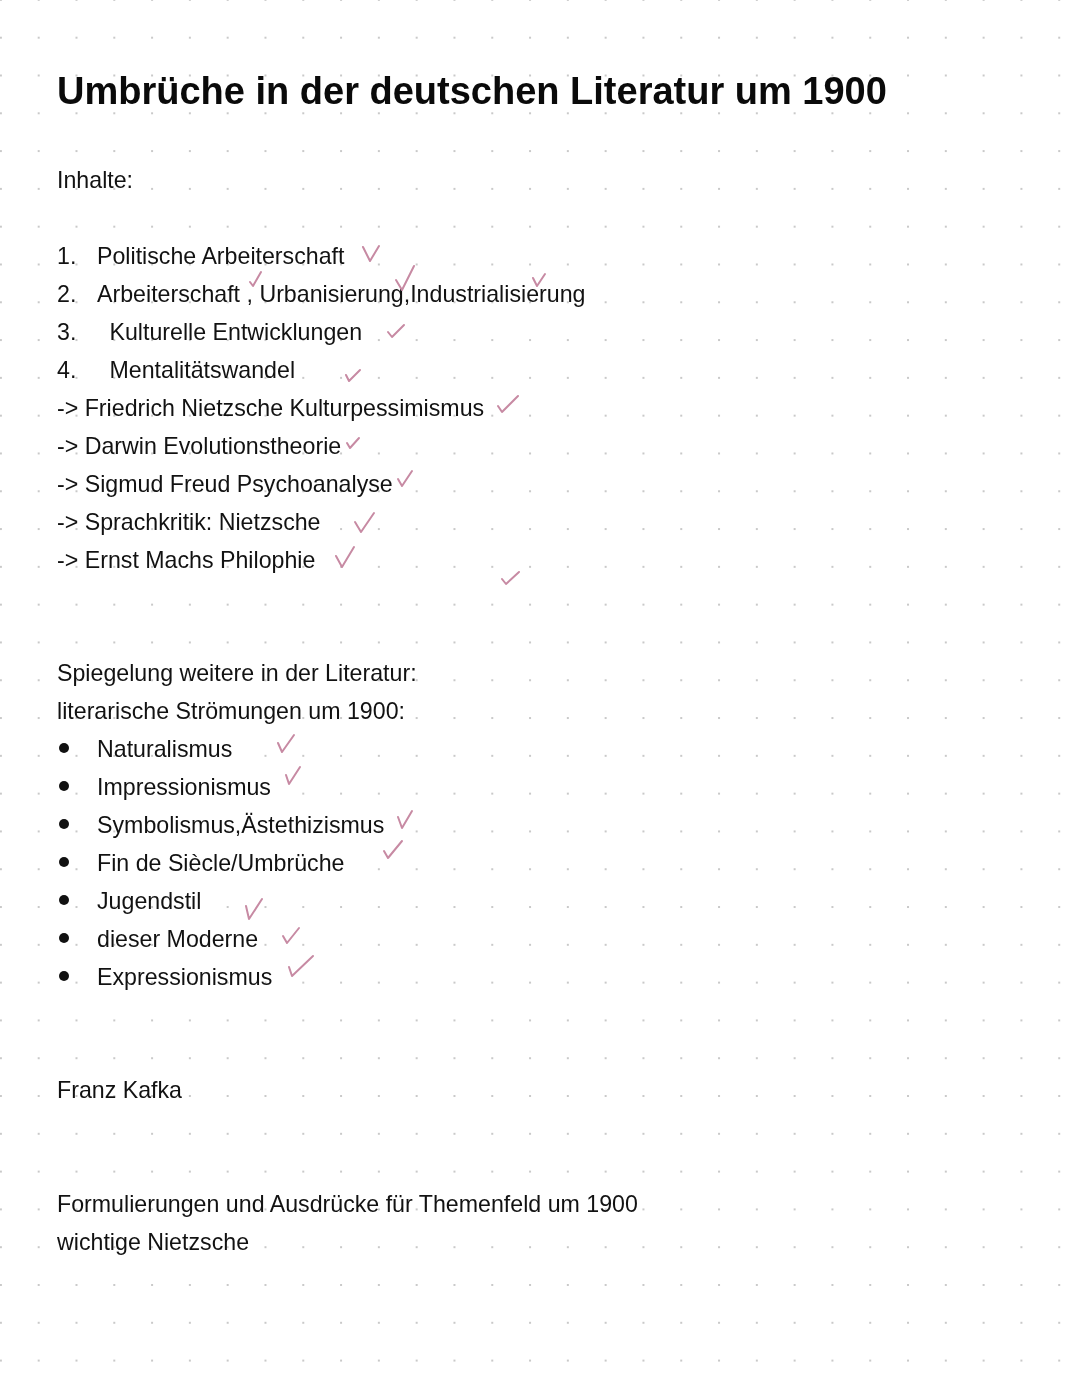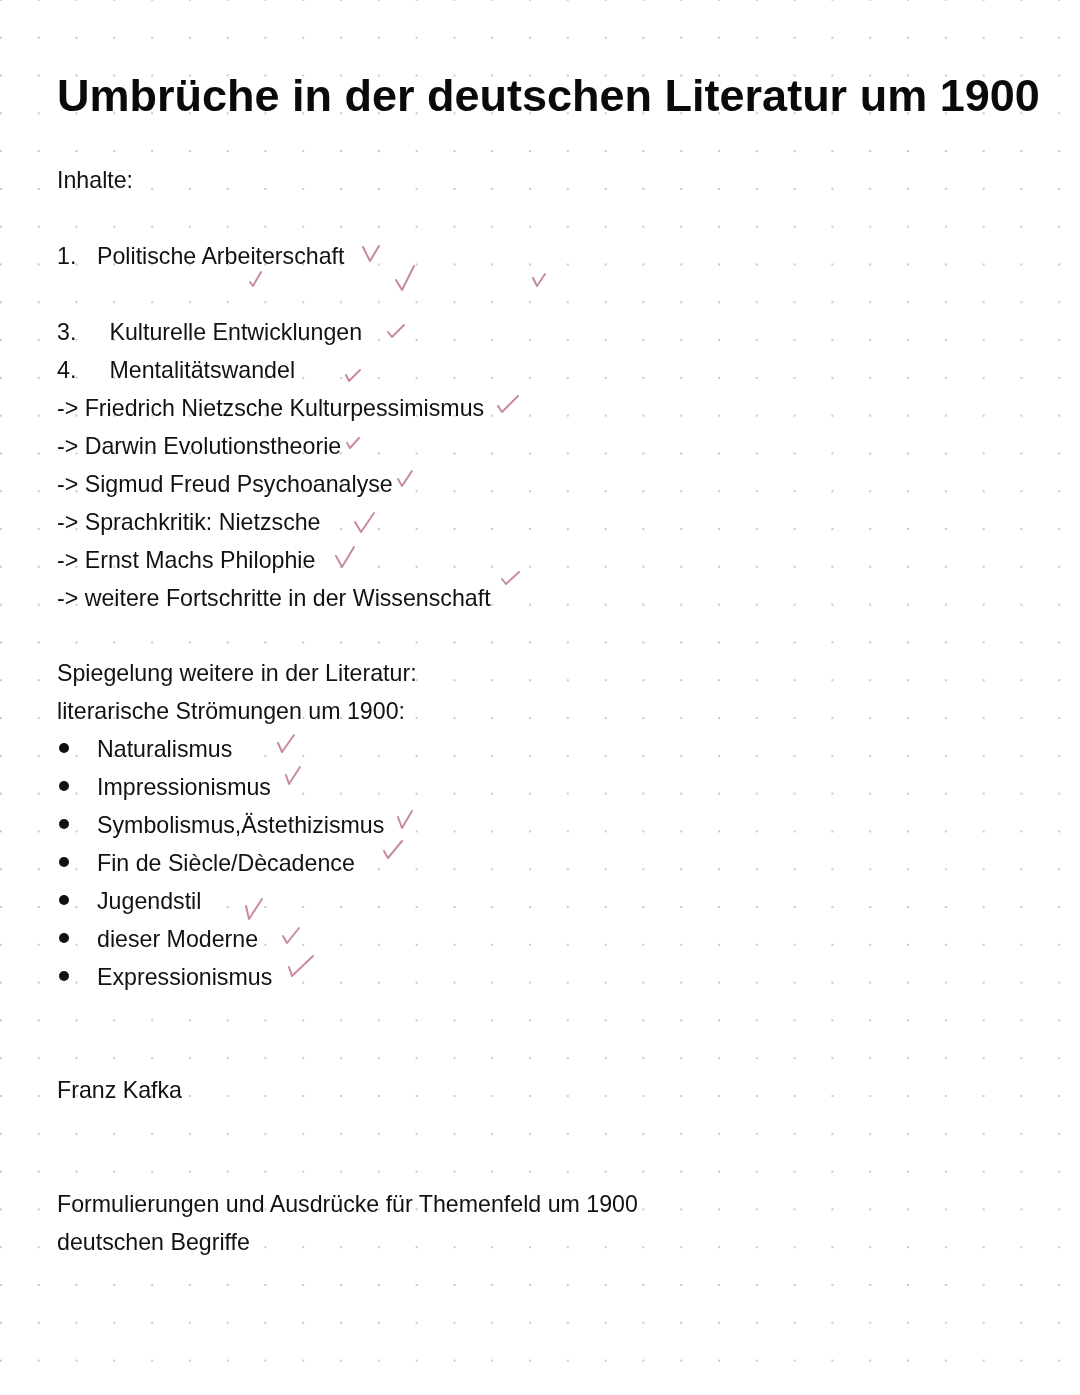--- a/index.html
+++ b/index.html
@@ -13,21 +13,21 @@
       background-size: 37.8px 37.8px;
       background-position: -18px -19px;
       font-family: "Liberation Sans", sans-serif;
       color: #111111;
     }
     .page { position: absolute; left: 0; top: 0; width: 1080px; height: 1395px; }
     .title {
       position: absolute;
       left: 57px;
       top: 70px;
-      font-size: 45px;
+      font-size: 38px;
       font-weight: bold;
       letter-spacing: 0px;
       white-space: nowrap;
       color: #0a0a0a;
     }
     .line {
       position: absolute;
       left: 57px;
       font-size: 23.2px;
       line-height: 28px;
@@ -62,56 +62,58 @@
 
 <div class="page">
 
   <div class="title">Umbrüche in der deutschen Literatur um 1900</div>
 
   <div class="line" style="top:166px">Inhalte:</div>
 
   <div class="line" style="top:242px">
     <span class="num">1.</span><span>Politische Arbeiterschaft</span>
   </div>
+  <div class="line" style="top:280px">
+    <span class="num">2.</span><span>Arbeiterschaft , Urbanisierung,Industrialisierung</span>
+  </div>
   <div class="line" style="top:318px">
     <span class="num wide">3.</span><span> Kulturelle Entwicklungen</span>
   </div>
   <div class="line" style="top:356px">
     <span class="num wide">4.</span><span> Mentalitätswandel</span>
   </div>
 
   <div class="line" style="top:394px">-&gt; Friedrich Nietzsche Kulturpessimismus</div>
   <div class="line" style="top:432px">-&gt; Darwin Evolutionstheorie</div>
   <div class="line" style="top:470px">-&gt; Sigmud Freud Psychoanalyse</div>
   <div class="line" style="top:508px">-&gt; Sprachkritik:  Nietzsche</div>
   <div class="line" style="top:546px">-&gt; Ernst Machs Philophie</div>
-  <div class="line" style="top:584px">-&gt; weitere Fortschritte in der Wissenschaft</div>
 
   <div class="line" style="top:659px">Spiegelung weitere in der Literatur:</div>
   <div class="line" style="top:697px">literarische Strömungen um 1900:</div>
 
   <span class="bullet" style="top:743px"></span>
   <div class="line bullet-text" style="top:735px">Naturalismus</div>
   <span class="bullet" style="top:781px"></span>
   <div class="line bullet-text" style="top:773px">Impressionismus</div>
   <span class="bullet" style="top:819px"></span>
   <div class="line bullet-text" style="top:811px">Symbolismus,Ästethizismus</div>
   <span class="bullet" style="top:857px"></span>
-  <div class="line bullet-text" style="top:849px">Fin de Siècle/Dècadence</div>
+  <div class="line bullet-text" style="top:849px">Fin de Siècle/Umbrüche</div>
   <span class="bullet" style="top:895px"></span>
   <div class="line bullet-text" style="top:887px">Jugendstil</div>
   <span class="bullet" style="top:933px"></span>
   <div class="line bullet-text" style="top:925px">dieser Moderne</div>
   <span class="bullet" style="top:971px"></span>
   <div class="line bullet-text" style="top:963px">Expressionismus</div>
 
   <div class="line" style="top:1076px">Franz Kafka</div>
 
   <div class="line" style="top:1190px">Formulierungen und Ausdrücke für Themenfeld um 1900</div>
-  <div class="line" style="top:1228px">deutschen Begriffe</div>
+  <div class="line" style="top:1228px">wichtige Nietzsche</div>
 
   <span class="check" style="left:361px;top:244px;width:20px;height:20px"><svg viewBox="0 0 20 20">
         <path d="M2 3 L9 17 L18 2"></path>
       </svg></span>
   <span class="check" style="left:248px;top:270px;width:16px;height:18px"><svg viewBox="0 0 16 18">
         <path d="M2 12 L5 16 L13 2"></path>
       </svg></span>
   <span class="check" style="left:394px;top:264px;width:22px;height:28px"><svg viewBox="0 0 22 28">
         <path d="M2 16 L8 26 L20 2"></path>
       </svg></span>

